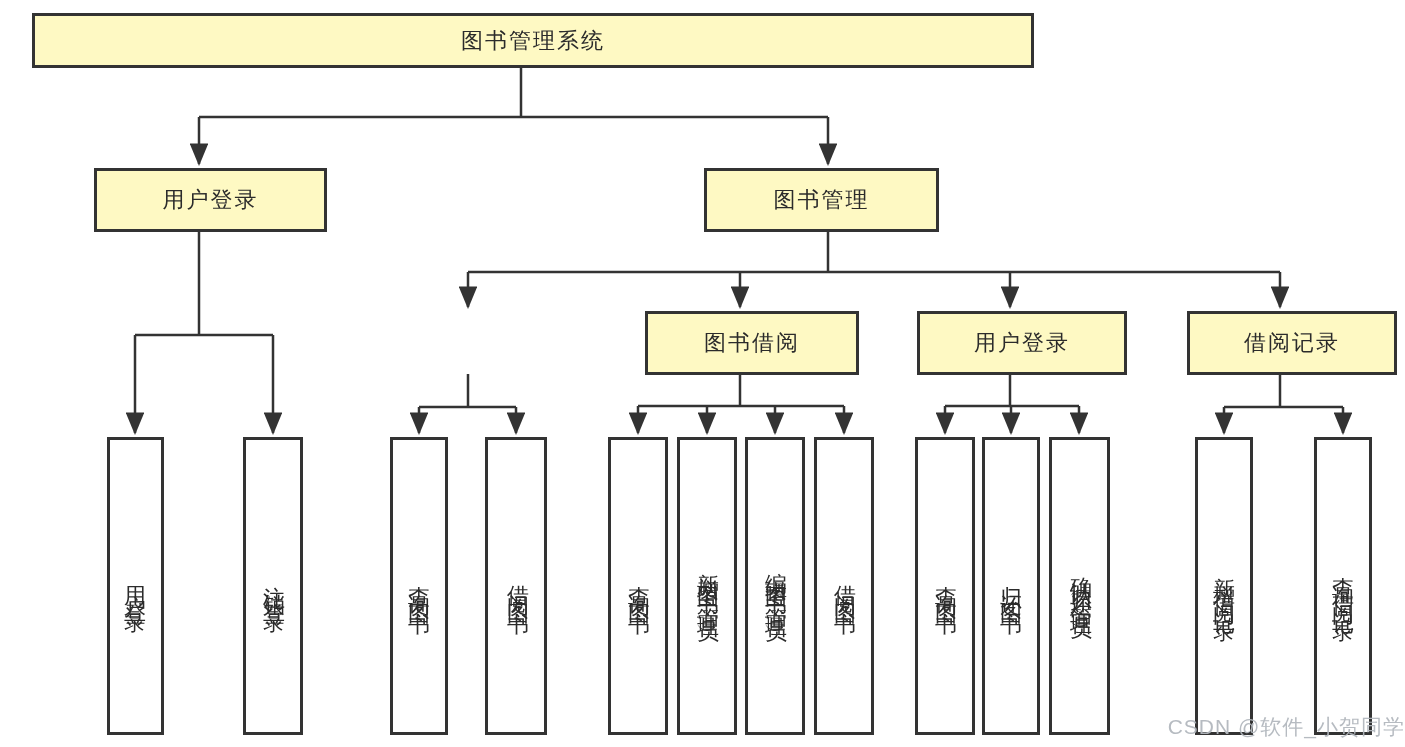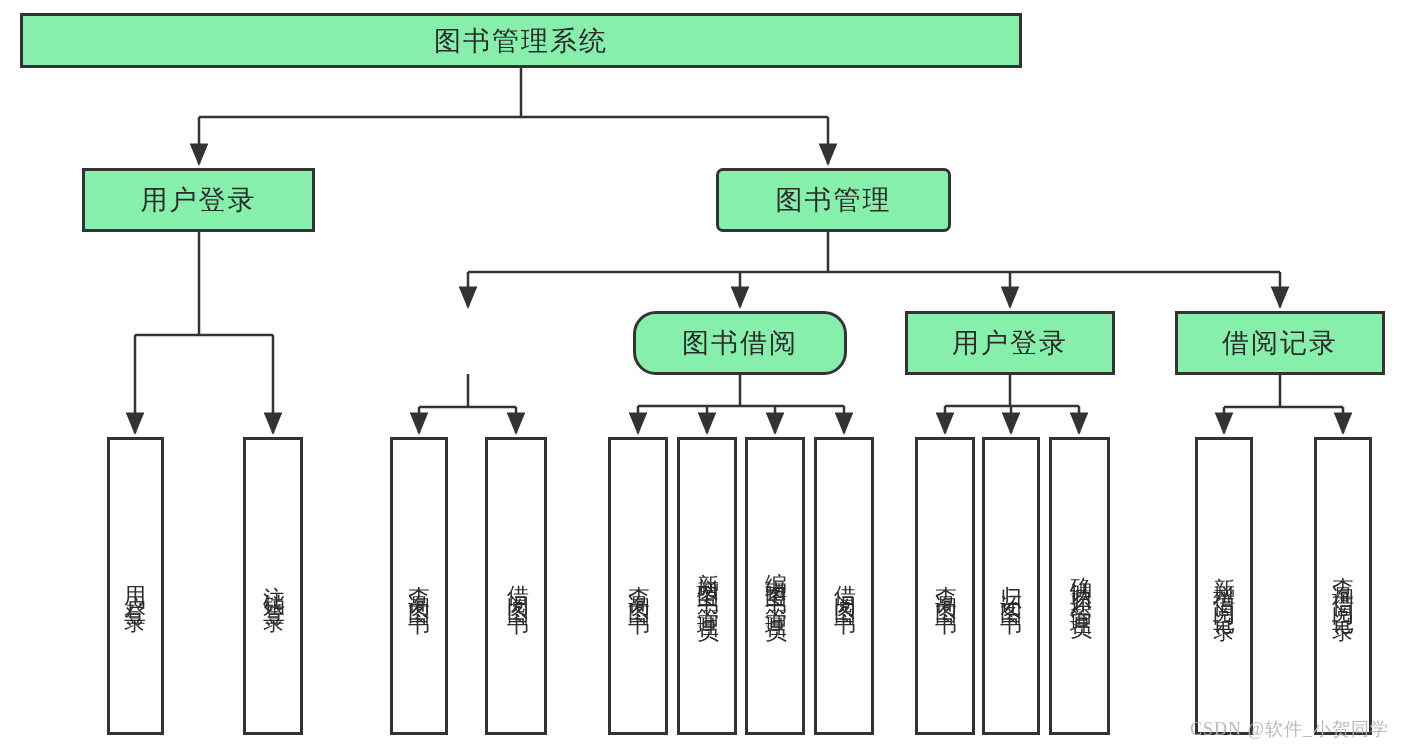--- a/index.html
+++ b/index.html
@@ -6,39 +6,39 @@
   #stage{
     position:relative;
     width:1405px;height:747px;
     background:#ffffff;
     font-family:"Liberation Sans",sans-serif;
     overflow:hidden;
   }
   #wires{position:absolute;left:0;top:0;width:1405px;height:747px;}
   .node{
     position:absolute;box-sizing:border-box;
-    border:3px solid #333333;background:#86efac;
+    border:3px solid #333333;background:#fef9c3;
     display:flex;align-items:center;justify-content:center;
-    color:#2b2b2b;font-size:27px;letter-spacing:2px;
+    color:#2b2b2b;font-size:22px;letter-spacing:2px;
     white-space:nowrap;
+    margin-left:12px;
   }
   .vnode{
     position:absolute;box-sizing:border-box;
     border:3px solid #333333;background:#ffffff;
     writing-mode:vertical-rl;text-orientation:mixed;
     text-align:center;
     color:#2b2b2b;font-size:22px;letter-spacing:9px;
     line-height:51px;
   }
   #watermark{
-    position:absolute;right:16px;bottom:6px;
-    font-size:18px;letter-spacing:1px;
+    position:absolute;right:0;bottom:6px;
+    font-size:21px;letter-spacing:1px;
     color:rgba(178,183,190,0.95);
     z-index:5;
-    font-family:Liberation Serif, serif;
   }
 </style>
 </head>
 <body>
 
 <div id="stage">
 
   <svg id="wires" viewBox="0 0 1405 747" xmlns="http://www.w3.org/2000/svg">
     <defs>
       <marker id="arrow" viewBox="0 0 12 10" markerWidth="11" markerHeight="7.5" refX="11" refY="5" orient="auto" markerUnits="strokeWidth">
@@ -85,23 +85,23 @@
       <path d="M1280,374 V407"></path>
       <path d="M1224,407 H1343"></path>
       <path d="M1224,407 V433" marker-end="url(#arrow)"></path>
       <path d="M1343,407 V433" marker-end="url(#arrow)"></path>
     </g>
   </svg>
 
   <div class="node" style="left:20px;top:13px;width:1002px;height:55px;">图书管理系统</div>
 
   <div class="node" style="left:82px;top:168px;width:233px;height:64px;">用户登录</div>
-  <div class="node" style="left:716px;top:168px;width:235px;height:64px;border-radius:7px;">图书管理</div>
+  <div class="node" style="left:692px;top:168px;width:235px;height:64px;">图书管理</div>
 
-  <div class="node" style="left:633px;top:311px;width:214px;height:64px;border-radius:23px;">图书借阅</div>
+  <div class="node" style="left:633px;top:311px;width:214px;height:64px;">图书借阅</div>
   <div class="node" style="left:905px;top:311px;width:210px;height:64px;">用户登录</div>
   <div class="node" style="left:1175px;top:311px;width:210px;height:64px;">借阅记录</div>
 
   <div class="vnode" style="left:107px;top:437px;width:57px;height:298px;">用户登录</div>
   <div class="vnode" style="left:243px;top:437px;width:60px;height:298px;">注销登录</div>
 
   <div class="vnode" style="left:390px;top:437px;width:58px;height:298px;">查询图书</div>
   <div class="vnode" style="left:485px;top:437px;width:62px;height:298px;">借阅图书</div>
 
   <div class="vnode" style="left:608px;top:437px;width:60px;height:298px;">查询图书</div>

